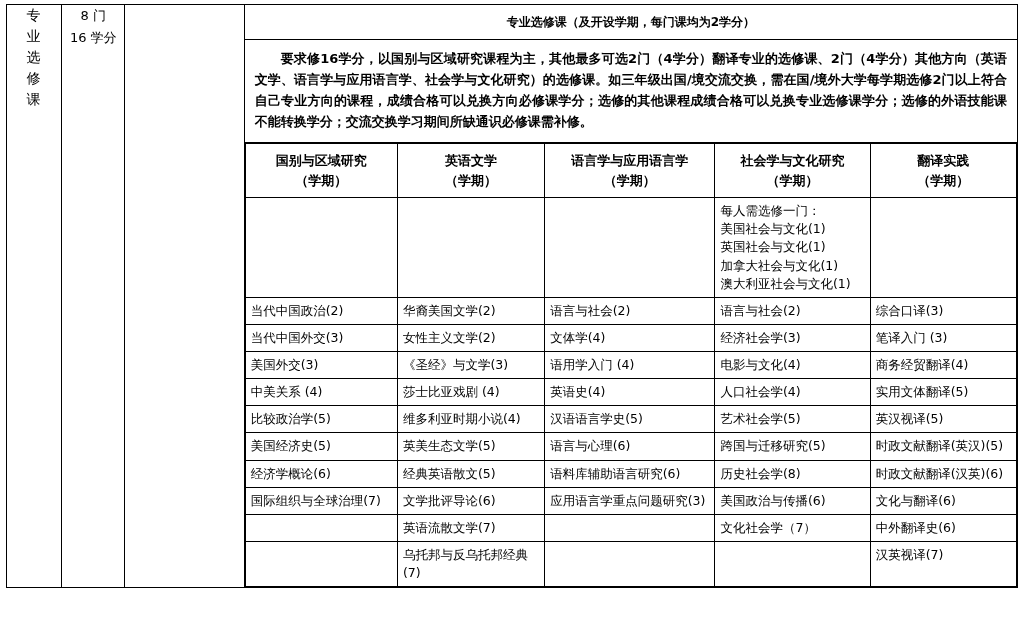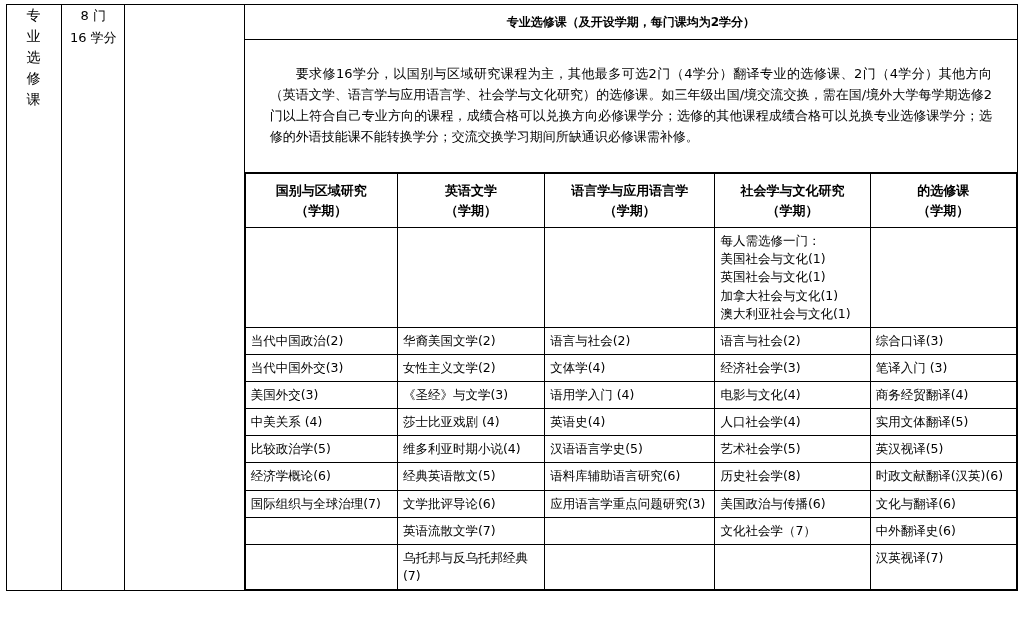--- a/index.html
+++ b/index.html
@@ -68,22 +68,23 @@
   }
   .section-body {
     font-size: 13px;
     line-height: 1.62;
     padding: 8px 10px 10px 10px;
     text-align: justify;
     text-justify: inter-ideograph;
     border-bottom: 1px solid #000;
   }
   .section-body p {
-    margin: 15px;
+    margin: 0;
     text-indent: 2em;
+    font-weight: bold;
   }
   table.inner {
     border-collapse: collapse;
     width: 100%;
     table-layout: fixed;
     font-size: 12.5px;
   }
   table.inner td, table.inner th {
     border: 1px solid #000;
     padding: 4px 5px;
@@ -158,21 +159,21 @@
                 </th>
                 <th>
                   <div>语言学与应用语言学</div>
                   <div>（学期）</div>
                 </th>
                 <th>
                   <div>社会学与文化研究</div>
                   <div>（学期）</div>
                 </th>
                 <th>
-                  <div>的选修课</div>
+                  <div>翻译实践</div>
                   <div>（学期）</div>
                 </th>
               </tr>
             </thead>
             <tbody>
               <tr>
                 <td class="empty">&nbsp;</td>
                 <td class="empty">&nbsp;</td>
                 <td class="empty">&nbsp;</td>
                 <td class="note-cell">
@@ -214,20 +215,27 @@
                 <td>实用文体翻译(5)</td>
               </tr>
               <tr>
                 <td>比较政治学(5)</td>
                 <td>维多利亚时期小说(4)</td>
                 <td>汉语语言学史(5)</td>
                 <td>艺术社会学(5)</td>
                 <td>英汉视译(5)</td>
               </tr>
               <tr>
+                <td>美国经济史(5)</td>
+                <td>英美生态文学(5)</td>
+                <td>语言与心理(6)</td>
+                <td>跨国与迁移研究(5)</td>
+                <td>时政文献翻译(英汉)(5)</td>
+              </tr>
+              <tr>
                 <td>经济学概论(6)</td>
                 <td>经典英语散文(5)</td>
                 <td>语料库辅助语言研究(6)</td>
                 <td>历史社会学(8)</td>
                 <td>时政文献翻译(汉英)(6)</td>
               </tr>
               <tr>
                 <td>国际组织与全球治理(7)</td>
                 <td>文学批评导论(6)</td>
                 <td>应用语言学重点问题研究(3)</td>

